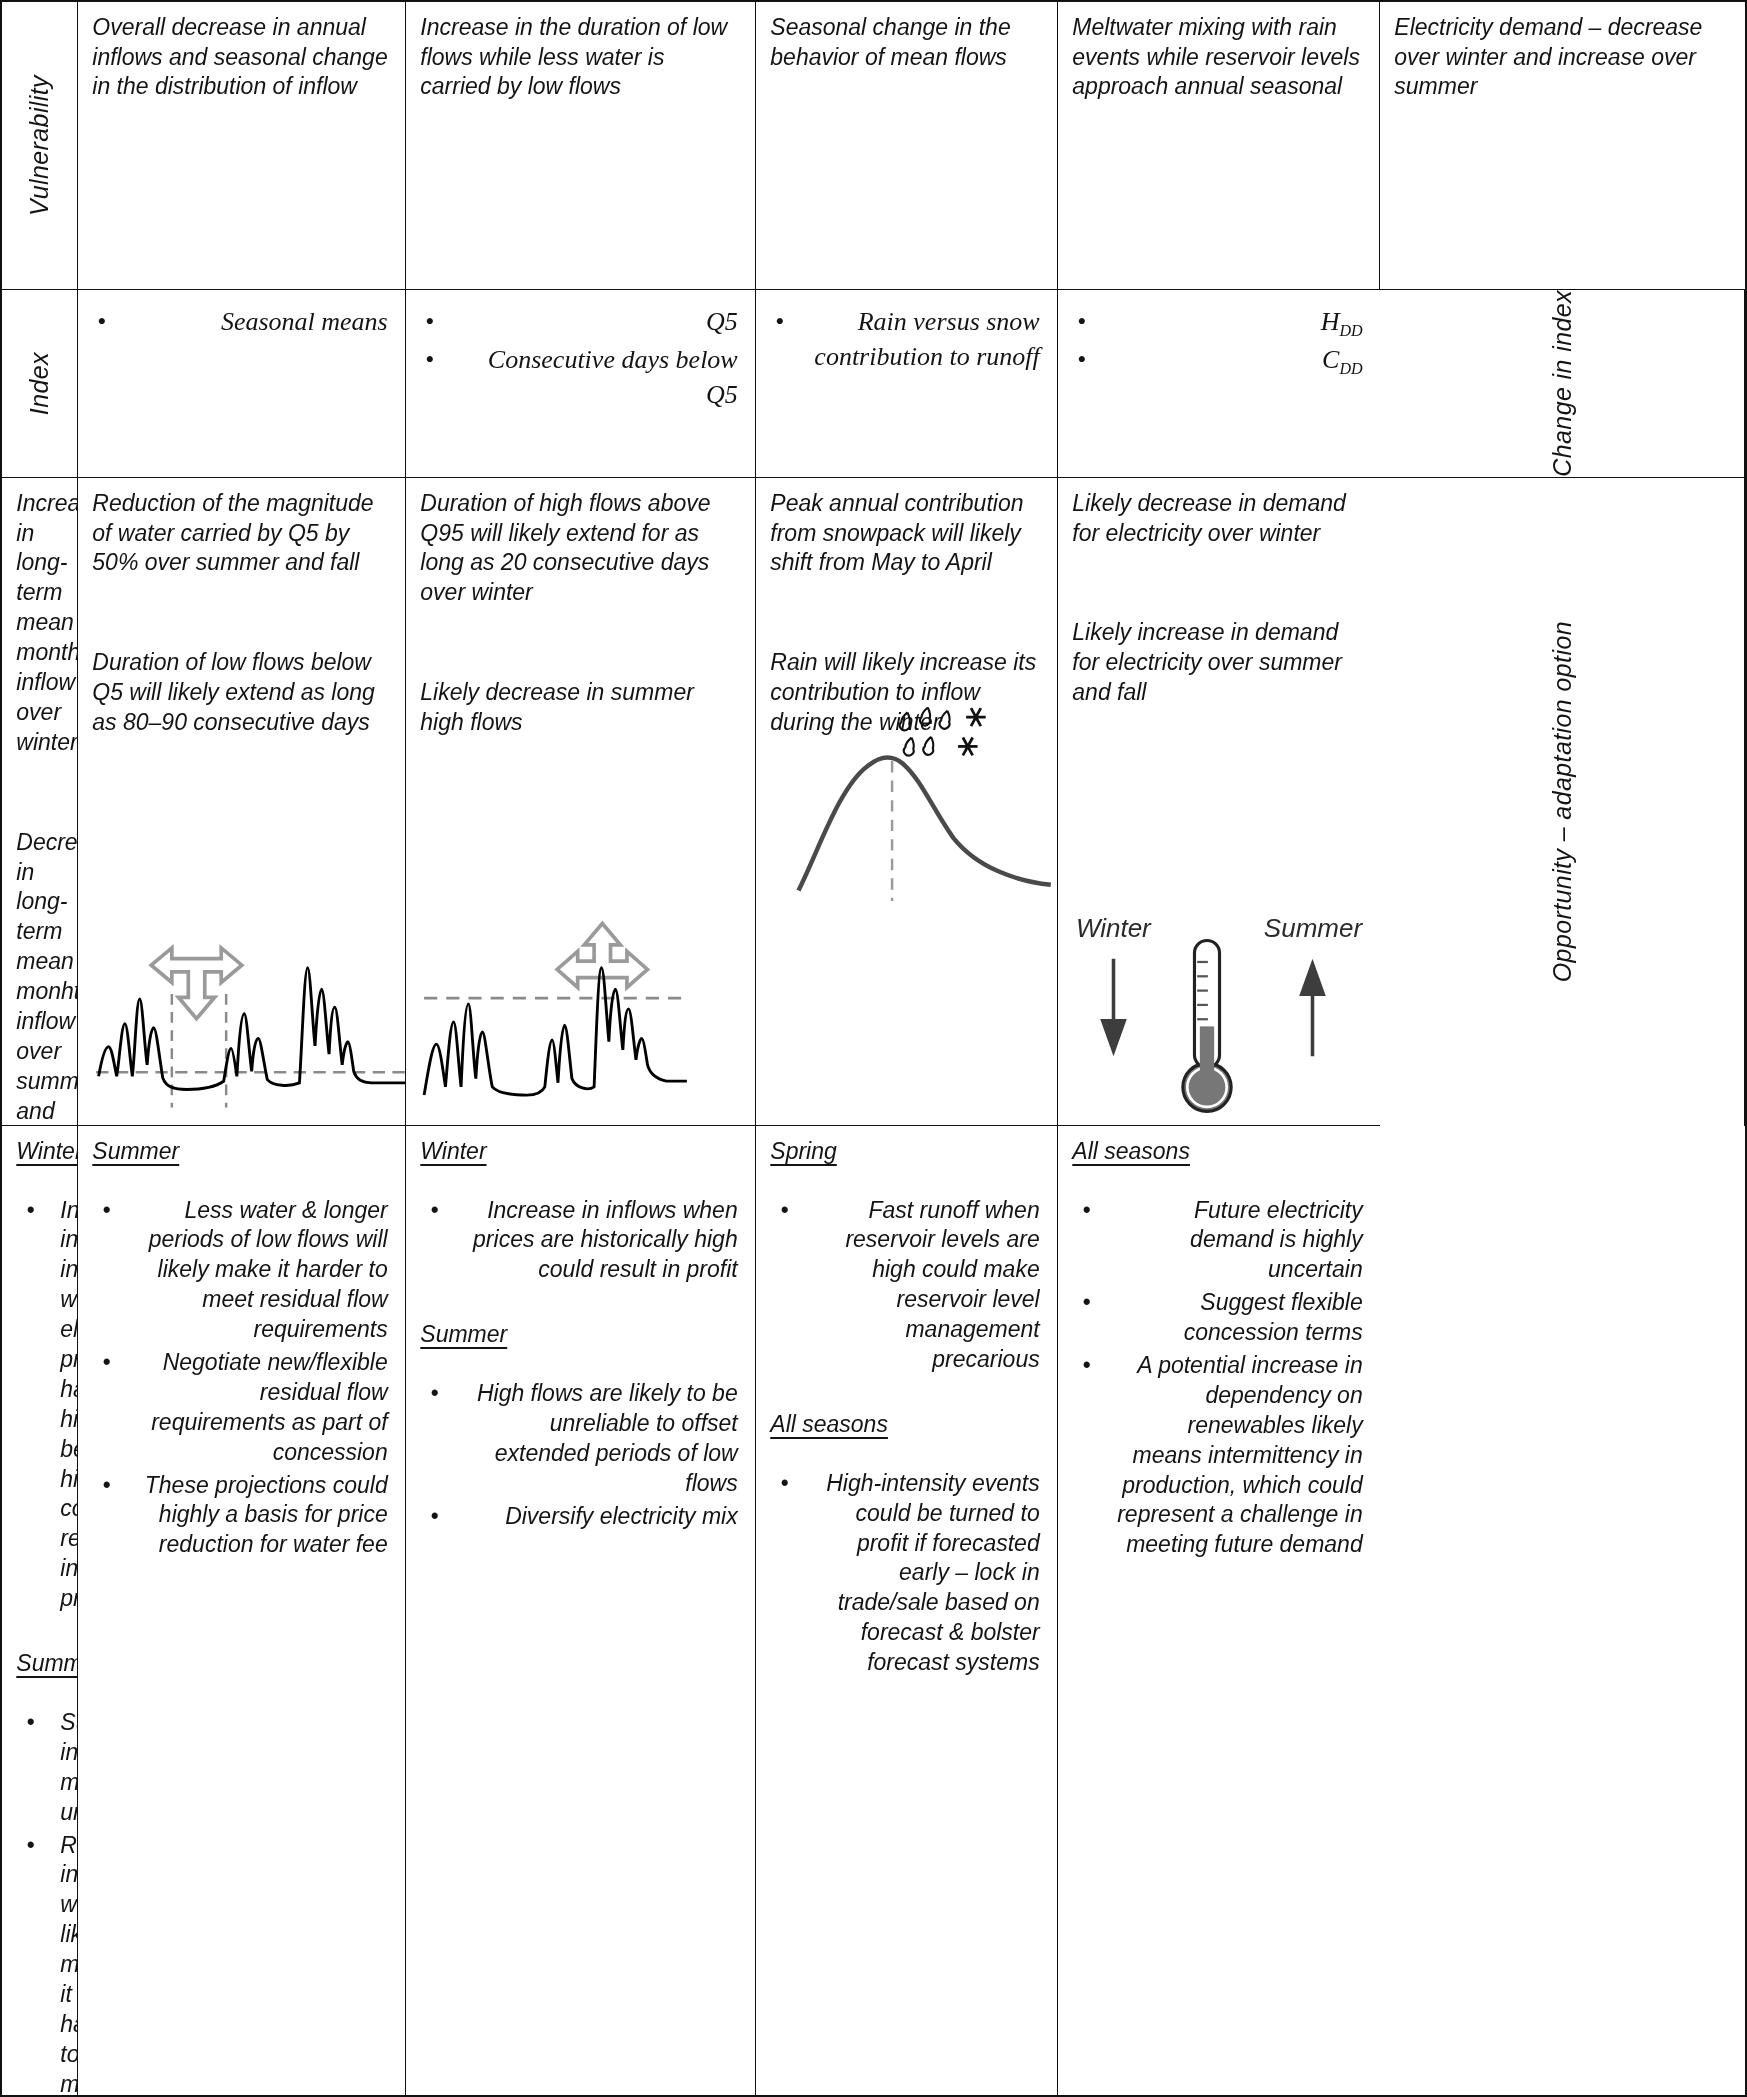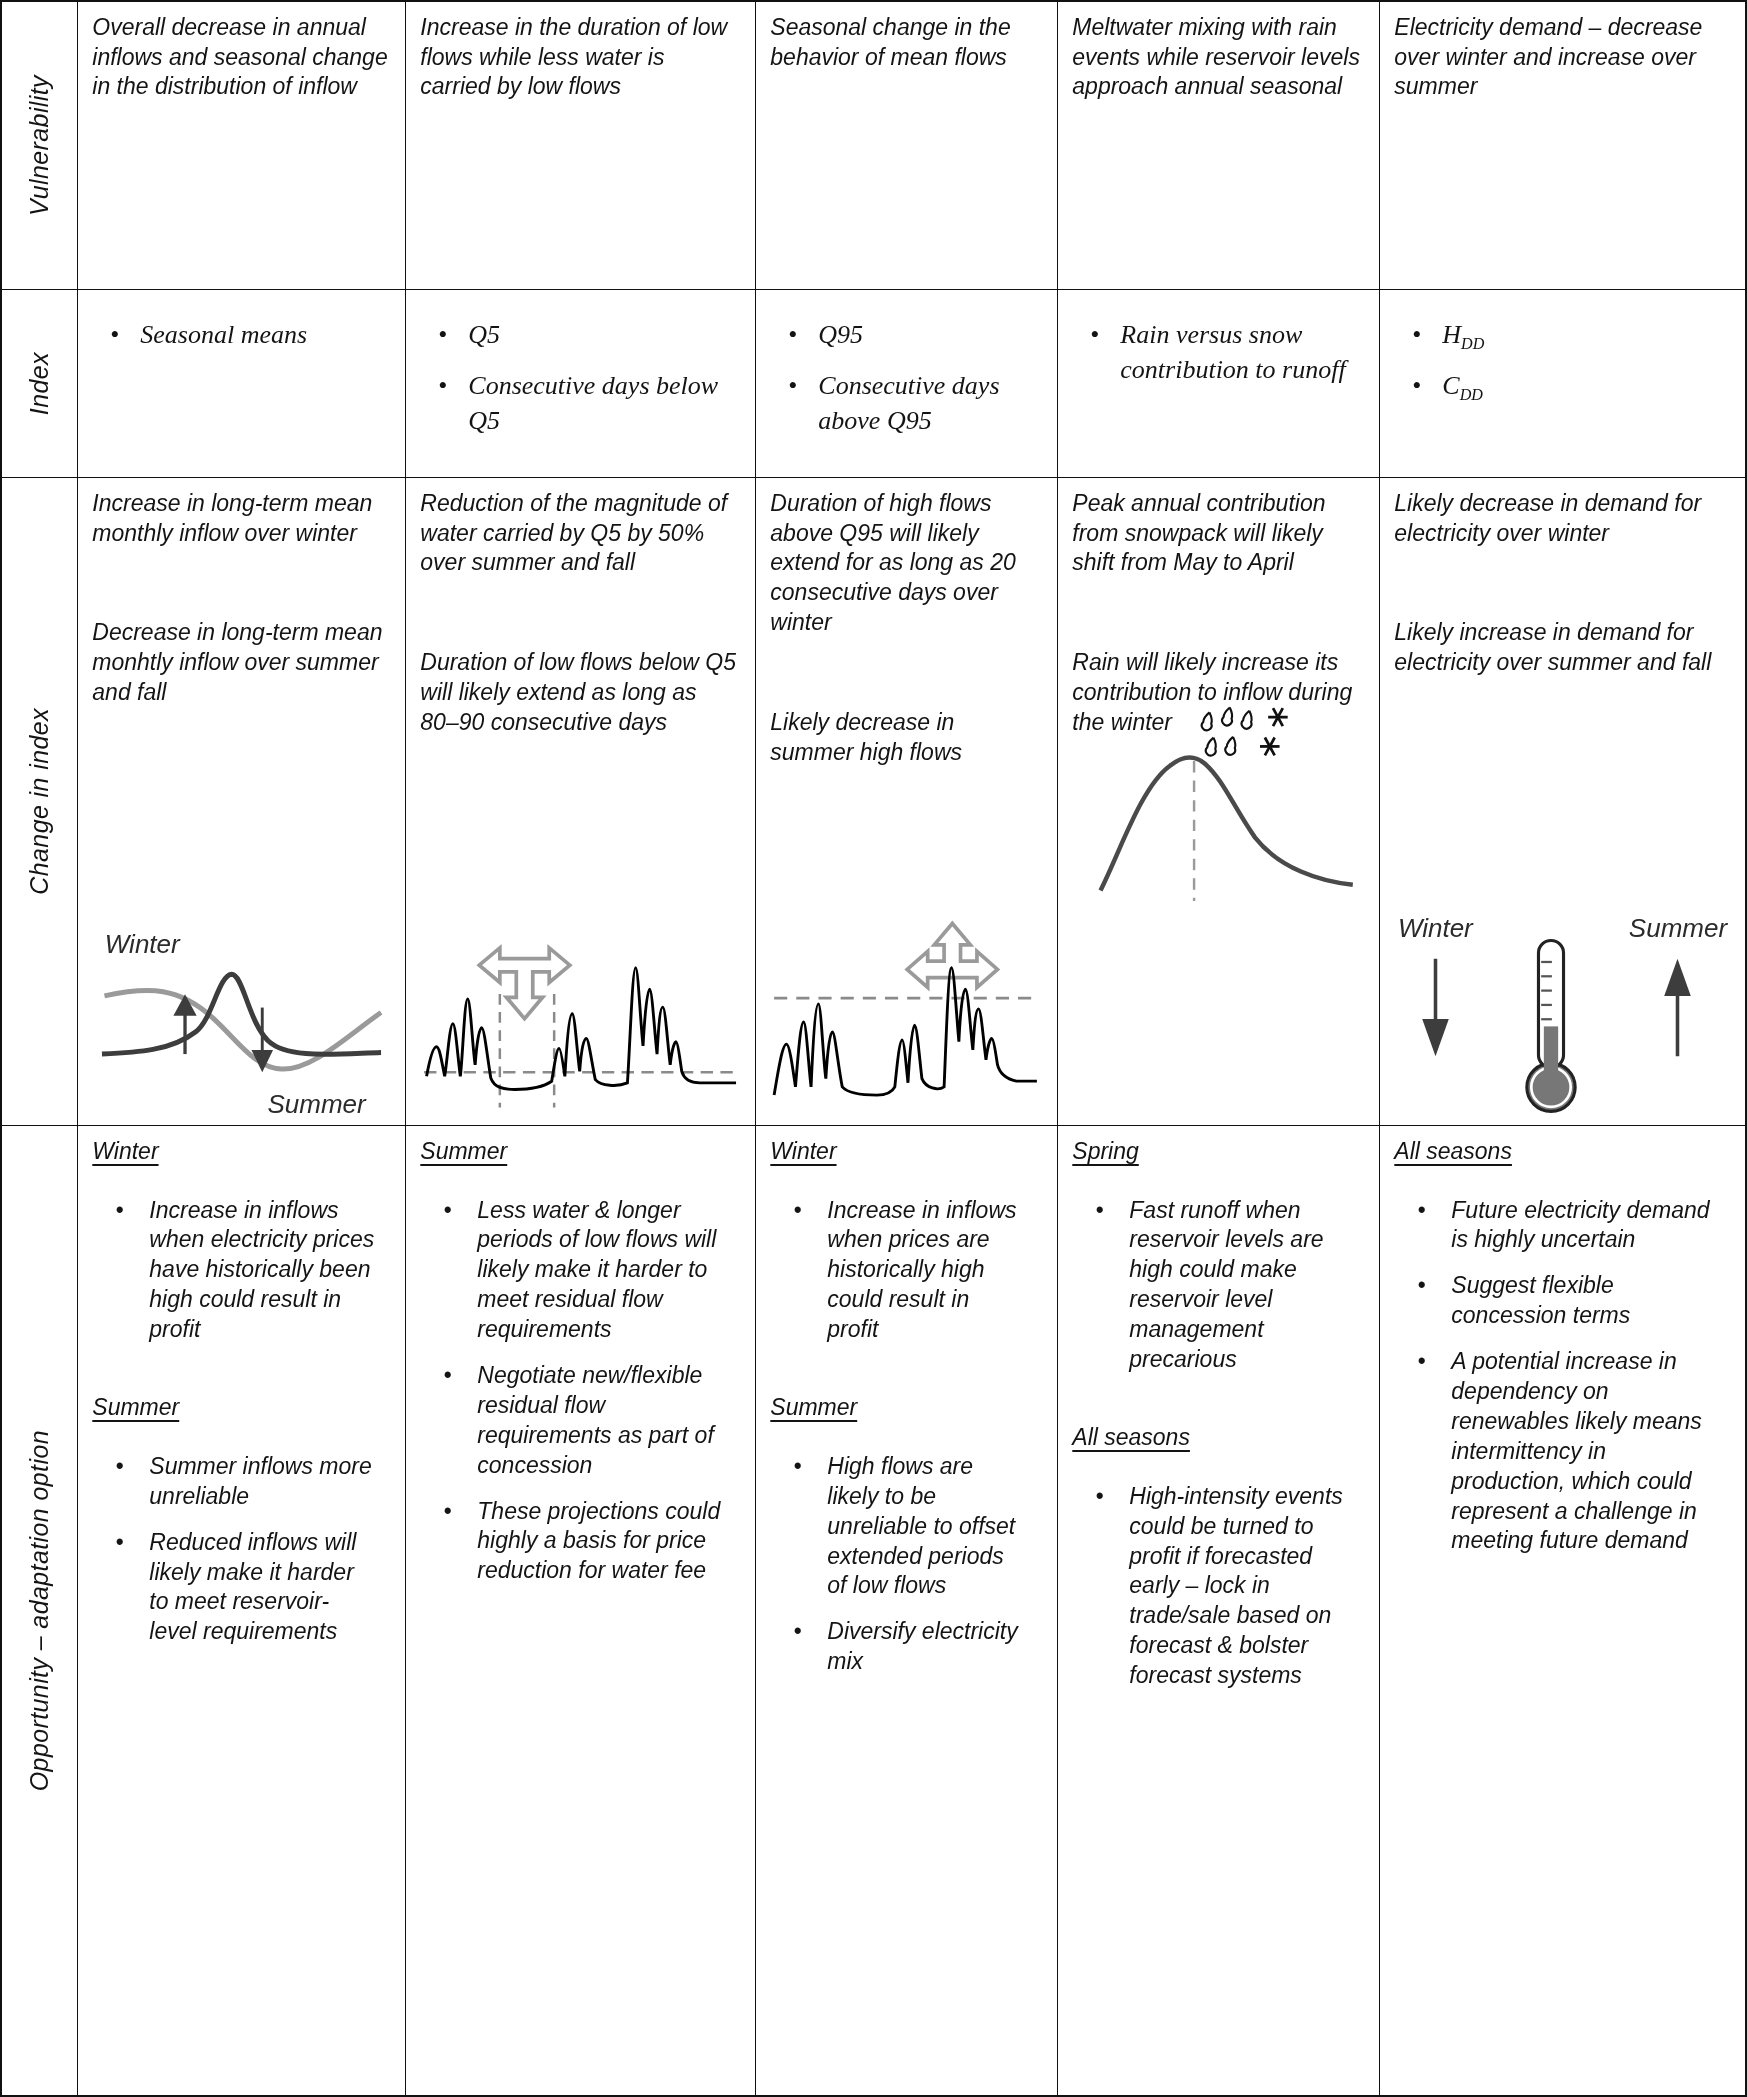--- a/index.html
+++ b/index.html
@@ -12,21 +12,21 @@
   .cell{border-right:1.8px solid #111;border-bottom:1.8px solid #111;
         box-sizing:border-box;padding:10.7px 14.3px 9px 14.3px;overflow:hidden;
         font-size:23px;line-height:1.3;display:flex;flex-direction:column;font-style:italic;}
   .cell.lastcol{border-right:none;}
   .cell.lastrow{border-bottom:none;}
   .rowhdr{align-items:center;justify-content:center;padding:3.6px;}
   .rowhdr .vtext{writing-mode:vertical-rl;transform:rotate(180deg);
         font-size:25px;letter-spacing:0.4px;white-space:nowrap;}
   .idxcell{font-family:"Liberation Serif","DejaVu Serif",serif;font-size:26px;line-height:1.35;}
   ul.blist{list-style:none;margin:0;padding:0;}
-  ul.blist li{position:relative;padding-left:41px;margin:16px;}
+  ul.blist li{position:relative;padding-left:41px;margin:3px;text-align:right;}
   ul.blist li::before{content:"\2022";position:absolute;left:7.2px;top:0;}
   .idxcell ul.blist li{padding-left:32px;}
   .idxcell ul.blist li::before{left:1.8px;}
   sub{font-size:0.62em;line-height:0;}
   .para{margin:0 0 30px 0;}
   .para:last-of-type{margin-bottom:0;margin-top:40px;}
   .opheading{text-decoration:underline;text-underline-offset:4.5px;margin:0 0 29px 0;}
   .opsection{margin-bottom:32px;}
   .opsection:last-child{margin-bottom:0;}
   .dg{margin-top:auto;position:relative;flex-shrink:0;}
@@ -68,26 +68,20 @@
   </div>
   <div class="cell idxcell">
     <ul class="blist">
       <li>Seasonal means</li>
     </ul>
   </div>
   <div class="cell idxcell">
     <ul class="blist">
       <li>Q5</li>
       <li>Consecutive days below Q5</li>
-    </ul>
-  </div>
-  <div class="cell idxcell">
-    <ul class="blist">
-      <li>Q95</li>
-      <li>Consecutive days above Q95</li>
     </ul>
   </div>
   <div class="cell idxcell">
     <ul class="blist">
       <li>Rain versus snow contribution to runoff</li>
     </ul>
   </div>
   <div class="cell idxcell lastcol">
     <ul class="blist">
       <li><span>H</span><sub>DD</sub></li>

